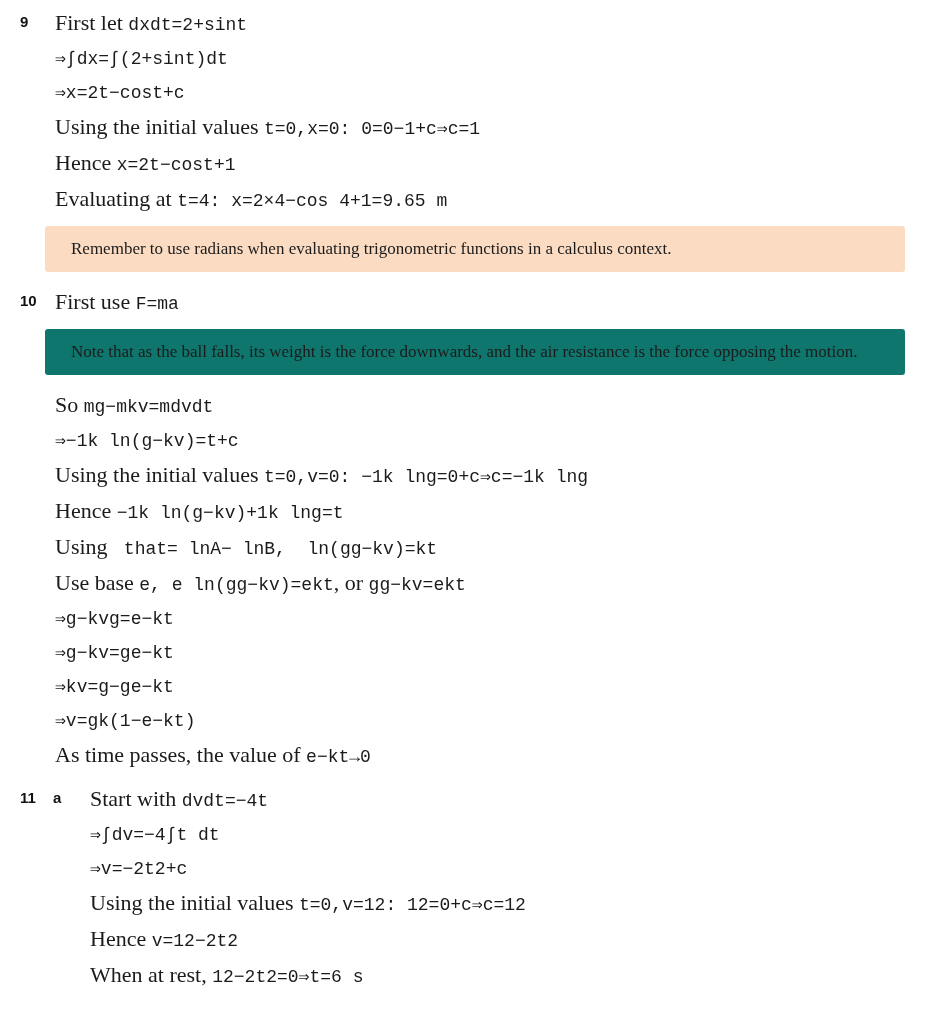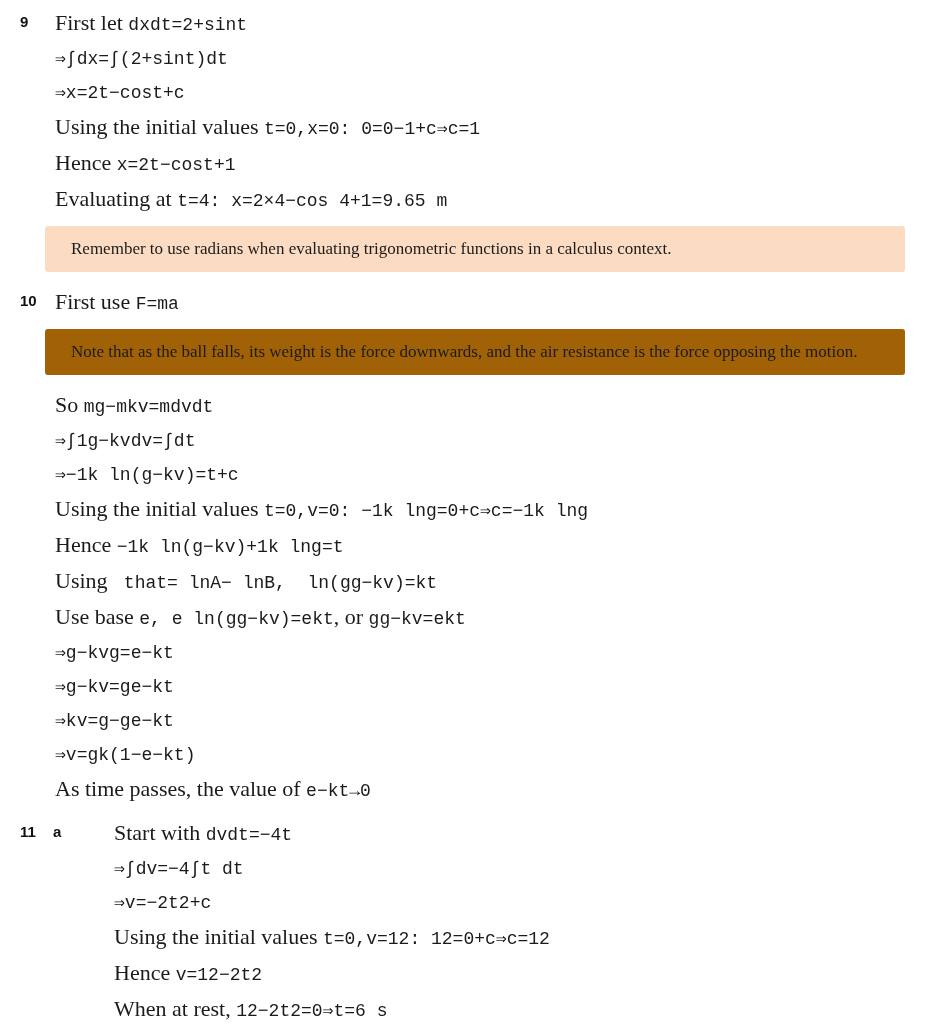--- a/index.html
+++ b/index.html
@@ -23,21 +23,21 @@
   }
   .line {
     position: relative;
     padding-left: 55px;
     line-height: 33px;
     min-height: 33px;
     font-size: 17px;
     white-space: pre;
   }
   .line.ind2 {
-    padding-left: 114px;
+    padding-left: 90px;
   }
   .num {
     position: absolute;
     left: 20px;
     top: 6px;
     line-height: 20px;
     font-family: "Liberation Sans", "DejaVu Sans", sans-serif;
     font-weight: bold;
     font-size: 15px;
     color: #111111;
@@ -77,23 +77,22 @@
 <div class="page">
   <div class="content" id="content" style="color: rgb(27, 27, 27);">
       <div class="line"><span class="num">9</span><span class="seg p">First let </span><span class="seg m">dxdt=2+sint</span></div>
       <div class="line"><span class="seg m">⇒∫dx=∫(2+sint)dt</span></div>
       <div class="line"><span class="seg m">⇒x=2t−cost+c</span></div>
       <div class="line"><span class="seg p">Using the initial values </span><span class="seg m">t=0,x=0: 0=0−1+c⇒c=1</span></div>
       <div class="line"><span class="seg p">Hence </span><span class="seg m">x=2t−cost+1</span></div>
       <div class="line"><span class="seg p">Evaluating at </span><span class="seg m">t=4: x=2×4−cos 4+1=9.65 m</span></div>
       <div class="callout" style="background: rgb(251, 220, 195);">Remember to use radians when evaluating trigonometric functions in a calculus context.</div>
       <div class="line"><span class="num">10</span><span class="seg p">First use </span><span class="seg m">F=ma</span></div>
-      <div class="callout" style="background: #a16207;">Note that as the ball falls, its weight is the force downwards, and the air resistance is the force opposing the motion.</div>
+      <div class="callout" style="background: #0f766e;">Note that as the ball falls, its weight is the force downwards, and the air resistance is the force opposing the motion.</div>
       <div class="line"><span class="seg p">So </span><span class="seg m">mg−mkv=mdvdt</span></div>
-      <div class="line"><span class="seg m">⇒∫1g−kvdv=∫dt</span></div>
       <div class="line"><span class="seg m">⇒−1k ln(g−kv)=t+c</span></div>
       <div class="line"><span class="seg p">Using the initial values </span><span class="seg m">t=0,v=0: −1k lng=0+c⇒c=−1k lng</span></div>
       <div class="line"><span class="seg p">Hence </span><span class="seg m">−1k ln(g−kv)+1k lng=t</span></div>
       <div class="line"><span class="seg p">Using </span><span class="seg m"> that= lnA− lnB,  ln(gg−kv)=kt</span></div>
       <div class="line"><span class="seg p">Use base </span><span class="seg m">e, e ln(gg−kv)=ekt</span><span class="seg p">, or </span><span class="seg m">gg−kv=ekt</span></div>
       <div class="line"><span class="seg m">⇒g−kvg=e−kt</span></div>
       <div class="line"><span class="seg m">⇒g−kv=ge−kt</span></div>
       <div class="line"><span class="seg m">⇒kv=g−ge−kt</span></div>
       <div class="line"><span class="seg m">⇒v=gk(1−e−kt)</span></div>
       <div class="line"><span class="seg p">As time passes, the value of </span><span class="seg m">e−kt→0</span></div>

